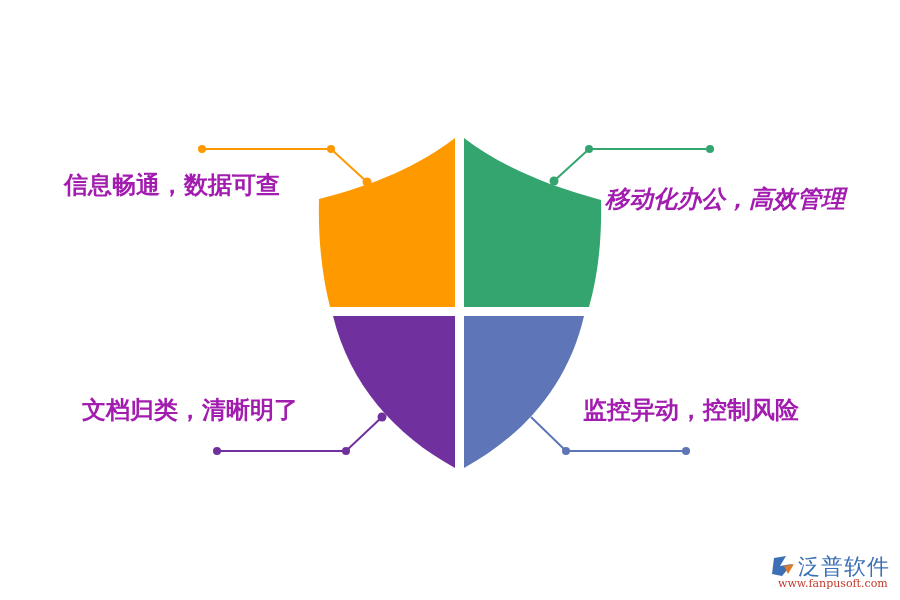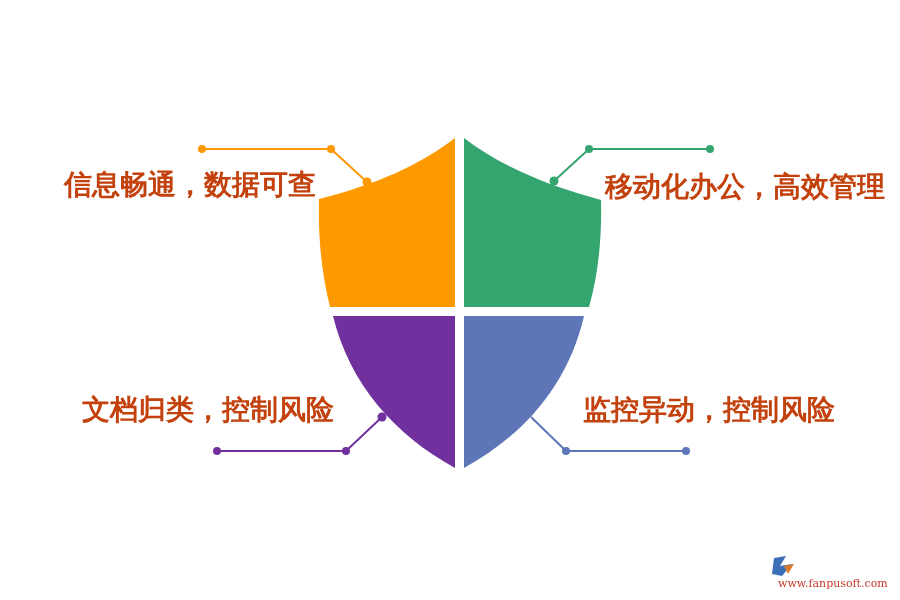--- a/index.html
+++ b/index.html
@@ -1,19 +1,19 @@
 <!DOCTYPE html>
 <html><head>
 <meta charset="utf-8">
 <style>
   html, body { margin: 0; padding: 0; background: #ffffff; }
   body { width: 900px; height: 600px; position: relative; overflow: hidden;
          font-family: "DejaVu Sans", sans-serif; }
   #diagram { position: absolute; left: 0; top: 0; width: 900px; height: 600px; }
-  .label { position: absolute; font-size: 28px; font-weight: bold; color: #c2410c;
+  .label { position: absolute; font-size: 24px; font-weight: bold; color: #a21caf;
            white-space: nowrap; line-height: 30px; letter-spacing: 0px; }
   #logo { position: absolute; left: 768px; top: 552px; width: 128px; height: 40px; }
   #logo .brand { position: absolute; left: 30px; top: 0px; font-size: 22px;
                  color: #3c6fb5; font-family: "DejaVu Sans", sans-serif; letter-spacing: 1px; }
   #logo .url { position: absolute; left: 10px; top: 25px; font-size: 11px;
                color: #c0392b; font-family: "DejaVu Serif", serif; }
 </style>
 </head>
 <body>
 
@@ -49,23 +49,24 @@
   </g>
 
   <g stroke="#5E76B8" fill="#5E76B8">
     <polyline points="531,417 566,451 686,451" fill="none" stroke-width="2"></polyline>
     <circle cx="566" cy="451" r="4" stroke="none"></circle>
     <circle cx="686" cy="451" r="4" stroke="none"></circle>
   </g>
 </svg>
 
 <div class="label" style="left:64px; top:170px;">信息畅通，数据可查</div>
-<div class="label" style="left:605px; top:172px;">移动化办公，高效管理</div>
-<div class="label" style="left:82px; top:395px;">文档归类，控制风险</div>
+<div class="label" style="left:605px; top:184px;font-style:italic;">移动化办公，高效管理</div>
+<div class="label" style="left:82px; top:395px;">文档归类，清晰明了</div>
 <div class="label" style="left:583px; top:395px;text-align:right;">监控异动，控制风险</div>
 
 <div id="logo">
   <svg width="26" height="24" style="position:absolute; left:2px; top:2px;" viewBox="0 0 26 24">
     <path d="M4,4 L16,2 L10,12 L22,10 L12,22 L2,20 Z" fill="#3c6fb5"></path>
     <path d="M14,12 L24,10 L18,20 Z" fill="#e07a2a"></path>
   </svg>
+  <span class="brand">泛普软件</span>
   <span class="url">www.fanpusoft.com</span>
 </div>
 
 </body></html>

